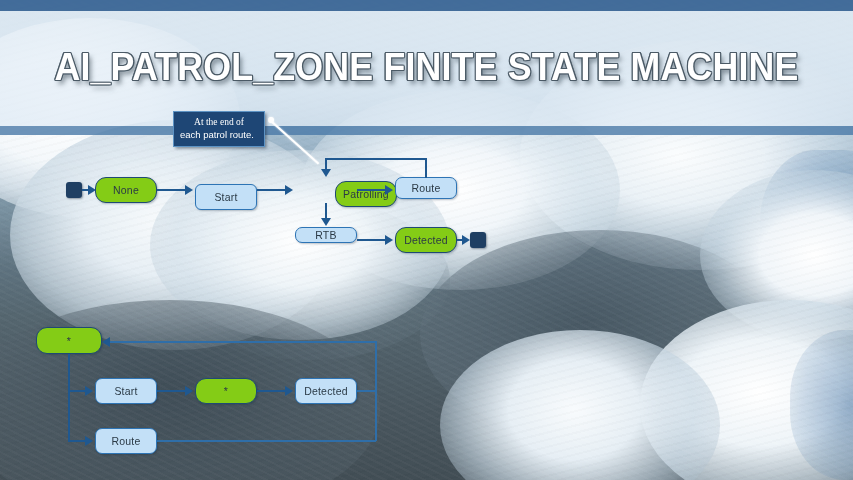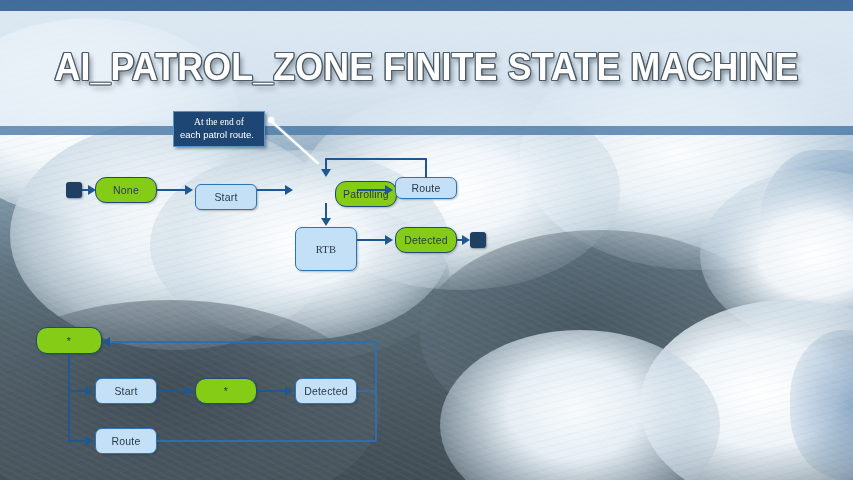--- a/index.html
+++ b/index.html
@@ -174,21 +174,21 @@
   </div>
 
   <div class="ln v" style="left:425px;top:158px;height:20px;"></div>
   <div class="ln h" style="left:325px;top:158px;width:102px;"></div>
   <div class="ln v" style="left:325px;top:158px;height:13px;"></div>
   <div class="arw d" style="left:321px;top:169px;"></div>
 
   <div class="ln v" style="left:325px;top:203px;height:16px;"></div>
   <div class="arw d" style="left:321px;top:218px;"></div>
 
-  <div class="node blue" style="left:295px;top:227px;width:62px;height:44px;font-family:Liberation Serif, serif;">
+  <div class="node blue" style="left:295px;top:227px;width:62px;height:16px;">
     <span class="lbl">RTB</span>
   </div>
 
   <div class="ln h" style="left:357px;top:239px;width:30px;"></div>
   <div class="arw r" style="left:385px;top:235px;"></div>
 
   <div class="node white" style="left:395px;top:227px;width:62px;height:26px;">
     <span class="lbl">Detected</span>
   </div>
 

